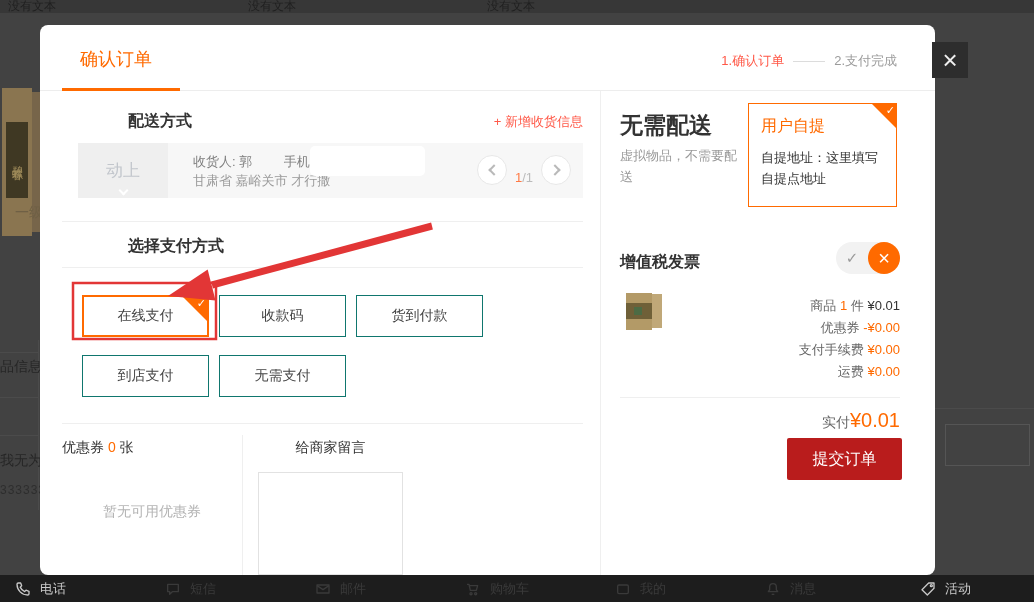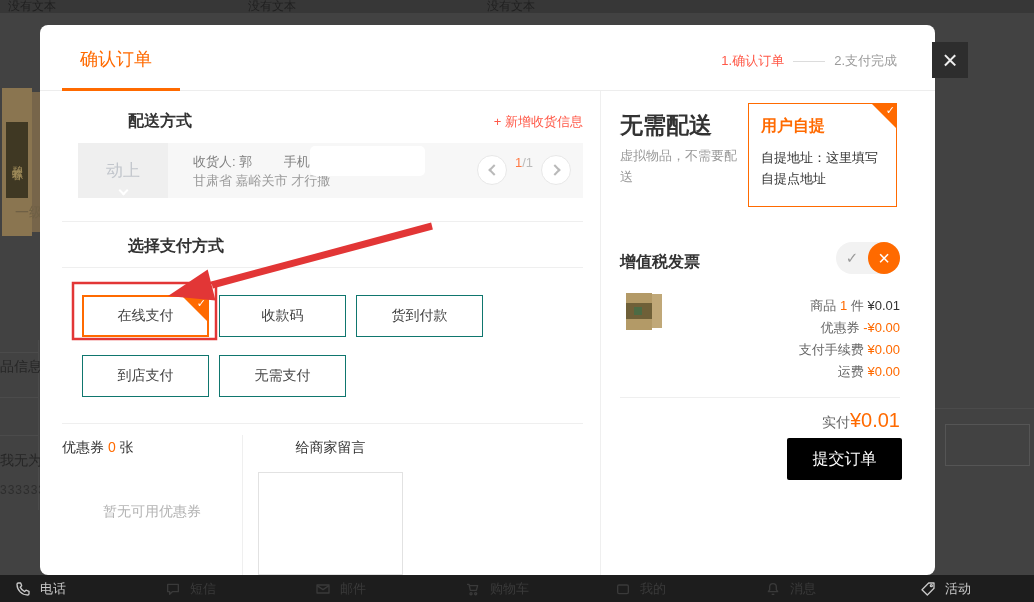--- a/index.html
+++ b/index.html
@@ -53,21 +53,21 @@
   .add-link { position:absolute; right:352px; top:88px; font-size:13px; color:#ff5847; cursor:pointer; }
   .addr-card { position:absolute; left:38px; top:118px; width:505px; height:55px; background:#f7f7f7; }
   .carrier-box { position:absolute; left:0; top:0; width:90px; height:55px; background:#efefef;
                  display:flex; align-items:center; justify-content:center; }
   .carrier-box span.txt { font-size:17px; color:#c2c6cc; }
   .carrier-chevron { position:absolute; left:42px; bottom:4px; width:7px; height:7px;
                      border-right:2px solid #fff; border-bottom:2px solid #fff; transform:rotate(45deg); }
   .addr-info { position:absolute; left:115px; top:9px; font-size:13px; color:#7f7f7f; line-height:19px; }
   .addr-info .l2 { color:#999; }
   .phone-blur { position:absolute; left:232px; top:3px; width:115px; height:30px; background:#fff; border-radius:5px; }
-  .pager { position:absolute; right:12px; top:12px; display:flex; align-items:flex-start; gap:8px; }
+  .pager { position:absolute; right:12px; top:12px; display:flex; align-items:flex-end; gap:8px; }
   .pg-btn { width:30px; height:30px; border-radius:50%; border:1px solid #e8e8e8; background:#fff; position:relative; cursor:pointer; }
   .pg-btn i { position:absolute; top:10px; width:8px; height:8px; border-left:2px solid #b9b9b9; border-bottom:2px solid #b9b9b9; }
   .pg-prev i { left:12px; transform:rotate(45deg); }
   .pg-next i { left:9px; transform:rotate(225deg); }
   .pg-num { font-size:13px; color:#bbb; }
   .pg-cur { color:#ff7a45; }
 
   
   .pay-btn { position:absolute; width:127px; height:42px; border:1px solid #0f766e; background:#fff;
              font-size:14px; color:#444; display:flex; align-items:center; justify-content:center; cursor:pointer; }
@@ -82,21 +82,21 @@
   .coupon-empty { position:absolute; left:22px; top:478px; width:180px; text-align:center; font-size:14px; color:#b3b3b3; }
   .msg-title { position:absolute; left:218px; top:414px; width:145px; text-align:center; font-size:14px; color:#333; }
   .msg-area { position:absolute; left:218px; top:447px; width:145px; height:103px;
               border:1px solid #e2e2e2; background:#fff; resize:none; outline:none; }
 
   
   .nodeliv-title { position:absolute; left:580px; top:85px; font-size:23px; color:#333; }
   .nodeliv-desc { position:absolute; left:580px; top:120px; width:120px; font-size:13px; color:#9a9a9a; line-height:21px; }
   .pickup-card { position:absolute; left:708px; top:78px; width:149px; height:104px;
                  border:1px solid #ff6a00; background:#fff; padding:12px 12px; cursor:pointer; }
-  .pickup-card h3 { font-size:16px; color:#ff6a00; font-weight:bold; margin-bottom:10px; }
+  .pickup-card h3 { font-size:16px; color:#ff6a00; font-weight:normal; margin-bottom:10px; }
   .pickup-card p { font-size:13px; color:#333; line-height:21px; }
 
   .inv-title { position:absolute; left:580px; top:227px; font-size:16px; color:#333; }
   .inv-toggle { position:absolute; left:796px; top:217px; width:64px; height:32px; border-radius:16px; background:#f2f2f2; }
   .inv-yes { position:absolute; left:0; top:0; width:32px; height:32px; display:flex; align-items:center; justify-content:center;
              color:#9a9a9a; font-size:15px; cursor:pointer; }
   .inv-no { position:absolute; right:0; top:0; width:32px; height:32px; border-radius:50%; background:#ff6a00;
             display:flex; align-items:center; justify-content:center; color:#fff; font-size:20px; cursor:pointer; }
 
   .thumb { position:absolute; left:584px; top:268px; width:42px; height:38px; }
@@ -104,21 +104,21 @@
   .thumb .t-front { position:absolute; left:2px; top:0; width:26px; height:37px; background:#b39a67; }
   .thumb .t-band { position:absolute; left:2px; top:10px; width:26px; height:16px; background:#6f6038; }
   .thumb .t-dot { position:absolute; left:10px; top:14px; width:8px; height:8px; background:#4c6b44; }
 
   .totals { position:absolute; left:560px; top:270px; width:300px; text-align:right; font-size:13px; line-height:22px; color:#666; }
   .totals .dark { color:#333; }
   .totals .orange { color:#ff6a00; }
   .grand { position:absolute; left:560px; top:384px; width:300px; text-align:right; }
   .grand .lbl { font-size:14px; color:#666; }
   .grand .val { font-size:20px; color:#ff6a00; }
-  .submit-btn { position:absolute; left:747px; top:413px; width:115px; height:42px; background:#000000; border:none;
+  .submit-btn { position:absolute; left:747px; top:413px; width:115px; height:42px; background:#b91c1c; border:none;
                 color:#fff; font-size:16px; border-radius:2px; cursor:pointer; font-family:Liberation Sans, sans-serif; }
 
   
   .close-btn { position:absolute; left:932px; top:42px; width:36px; height:36px; background:#2d2d2d; z-index:30;
                display:flex; align-items:center; justify-content:center; cursor:pointer; }
   .close-btn span { color:#efefef; font-size:26px; line-height:26px; }
   .annotation { position:absolute; left:0; top:0; width:1034px; height:602px; z-index:40; pointer-events:none; }
 </style>
 </head>
 <body>

